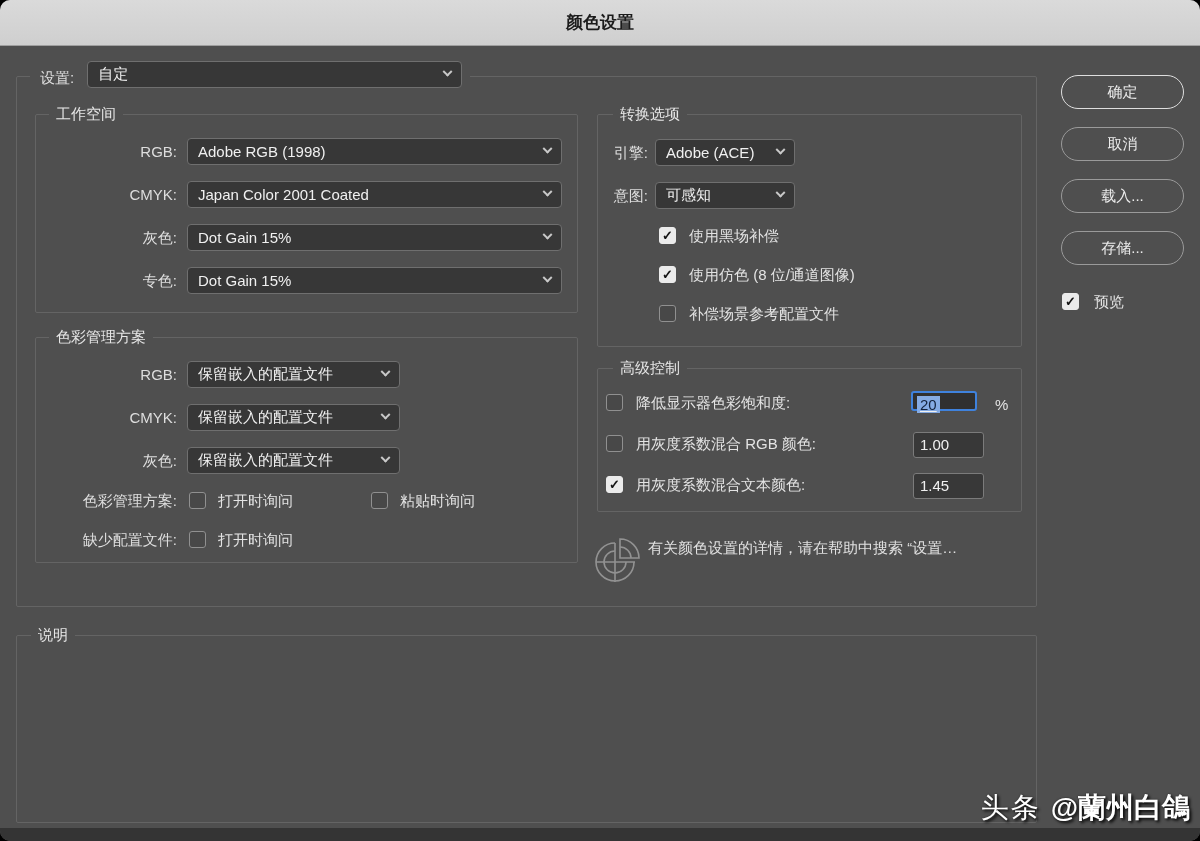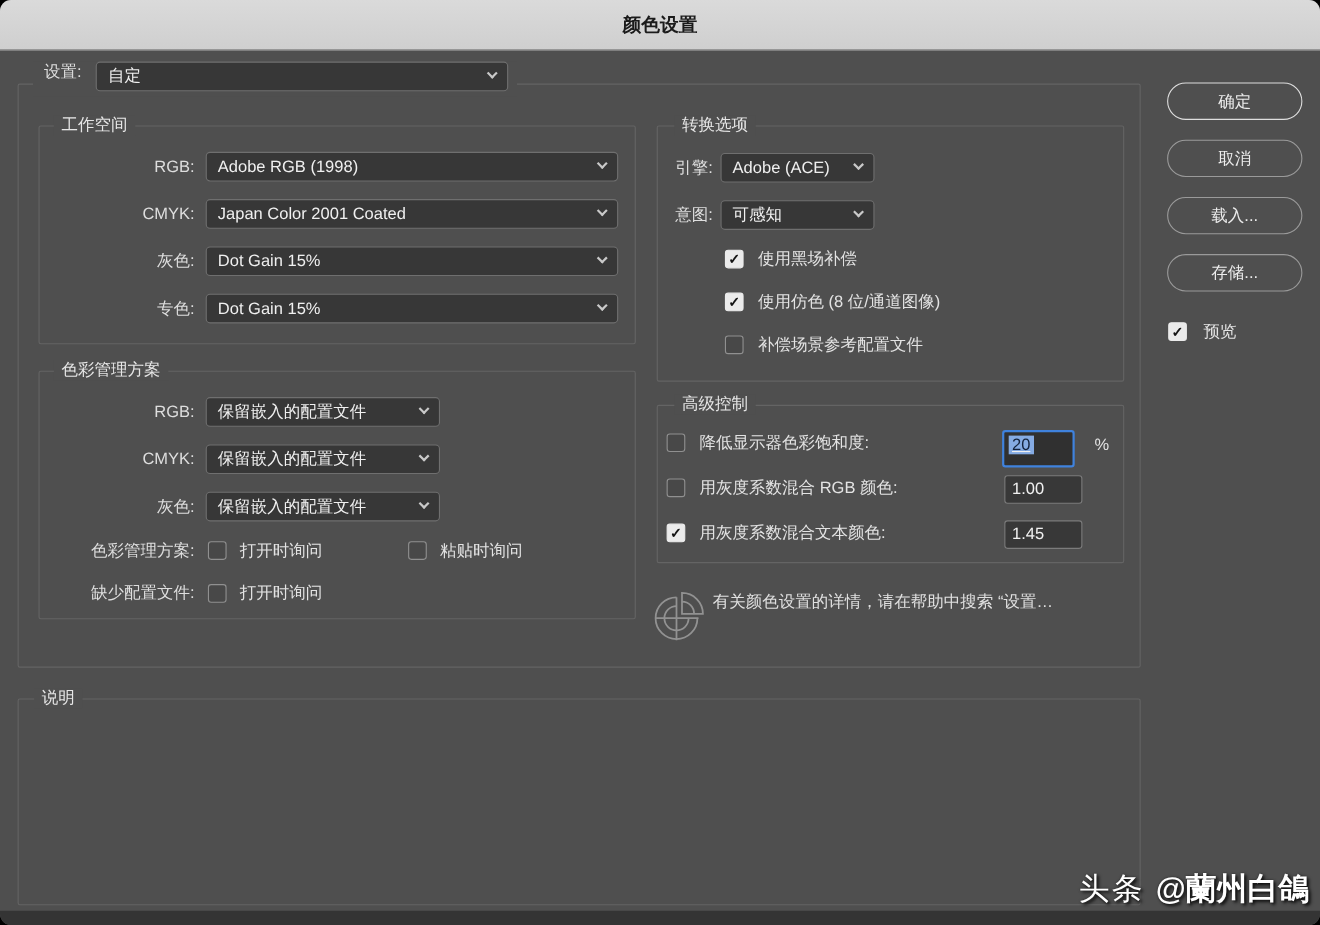--- a/index.html
+++ b/index.html
@@ -16,27 +16,27 @@
     display:flex;align-items:center;justify-content:space-between;padding:0 10px;cursor:default;}
   .dd span{font-size:15px;color:#f0f0f0;white-space:nowrap;}
   .chev{width:7px;height:7px;border-right:2px solid #c9c9c9;border-bottom:2px solid #c9c9c9;
     transform:rotate(45deg) translate(-2px,-2px);flex:0 0 auto;margin-left:8px;}
   .cb{position:absolute;width:17px;height:17px;border:1px solid #909090;border-radius:3px;background:#484848;
     font-size:13px;font-weight:bold;color:transparent;text-align:center;line-height:15px;}
   .cb[data-checked="true"]{background:#ebebeb;border-color:#ebebeb;color:#141414;}
   .cblbl{position:absolute;font-size:15px;color:#e3e3e3;line-height:18px;white-space:nowrap;}
   .input{position:absolute;width:71px;height:26px;background:#383838;border:1px solid #7b7b7b;border-radius:3px;
     font-size:15px;color:#f0f0f0;padding:3px 6px;line-height:18px;}
-  .input.focused{width:66px;height:34px;border:2px solid #3f82dd;background:#303030;text-decoration:underline;}
+  .input.focused{width:66px;height:20px;border:2px solid #3f82dd;background:#303030;text-decoration:underline;}
   .input.focused .sel{background:#85abe3;color:#14233d;padding:0 3px;margin-left:-2px;}
   .btn{position:absolute;left:1061px;width:123px;height:34px;border-radius:17px;background:transparent;
     border:1px solid #9a9a9a;color:#ececec;font-size:15px;display:flex;align-items:center;justify-content:center;cursor:default;}
   .btn.primary{border:1.5px solid #dedede;}
   .settings-row{position:absolute;left:30px;top:56px;height:32px;z-index:2;background:#4f4f4f;
-    display:flex;align-items:flex-start;padding:0 8px 0 10px;}
+    display:flex;align-items:flex-end;padding:0 8px 0 10px;}
   .settings-row .lbl{position:static;margin-right:13px;}
   .settings-row .dd{position:static;width:375px;}
   .helptext{position:absolute;left:648px;top:537px;width:390px;font-size:15px;line-height:22px;color:#e0e0e0;}
   .helpicon{position:absolute;left:590px;top:537px;opacity:.85;}
   .watermark{position:absolute;right:10px;bottom:14px;display:flex;align-items:baseline;color:#fff;
     text-shadow:2px 2px 3px rgba(0,0,0,.9),0 0 2px rgba(0,0,0,.5);}
   .watermark .brand{font-size:28px;font-weight:400;letter-spacing:2px;}
   .watermark .handle{font-size:28px;font-weight:700;margin-left:10px;}
   .bottomstrip{position:absolute;left:0;top:828px;width:1200px;height:13px;background:#343434;border-radius:0 0 10px 10px;}
 </style>

